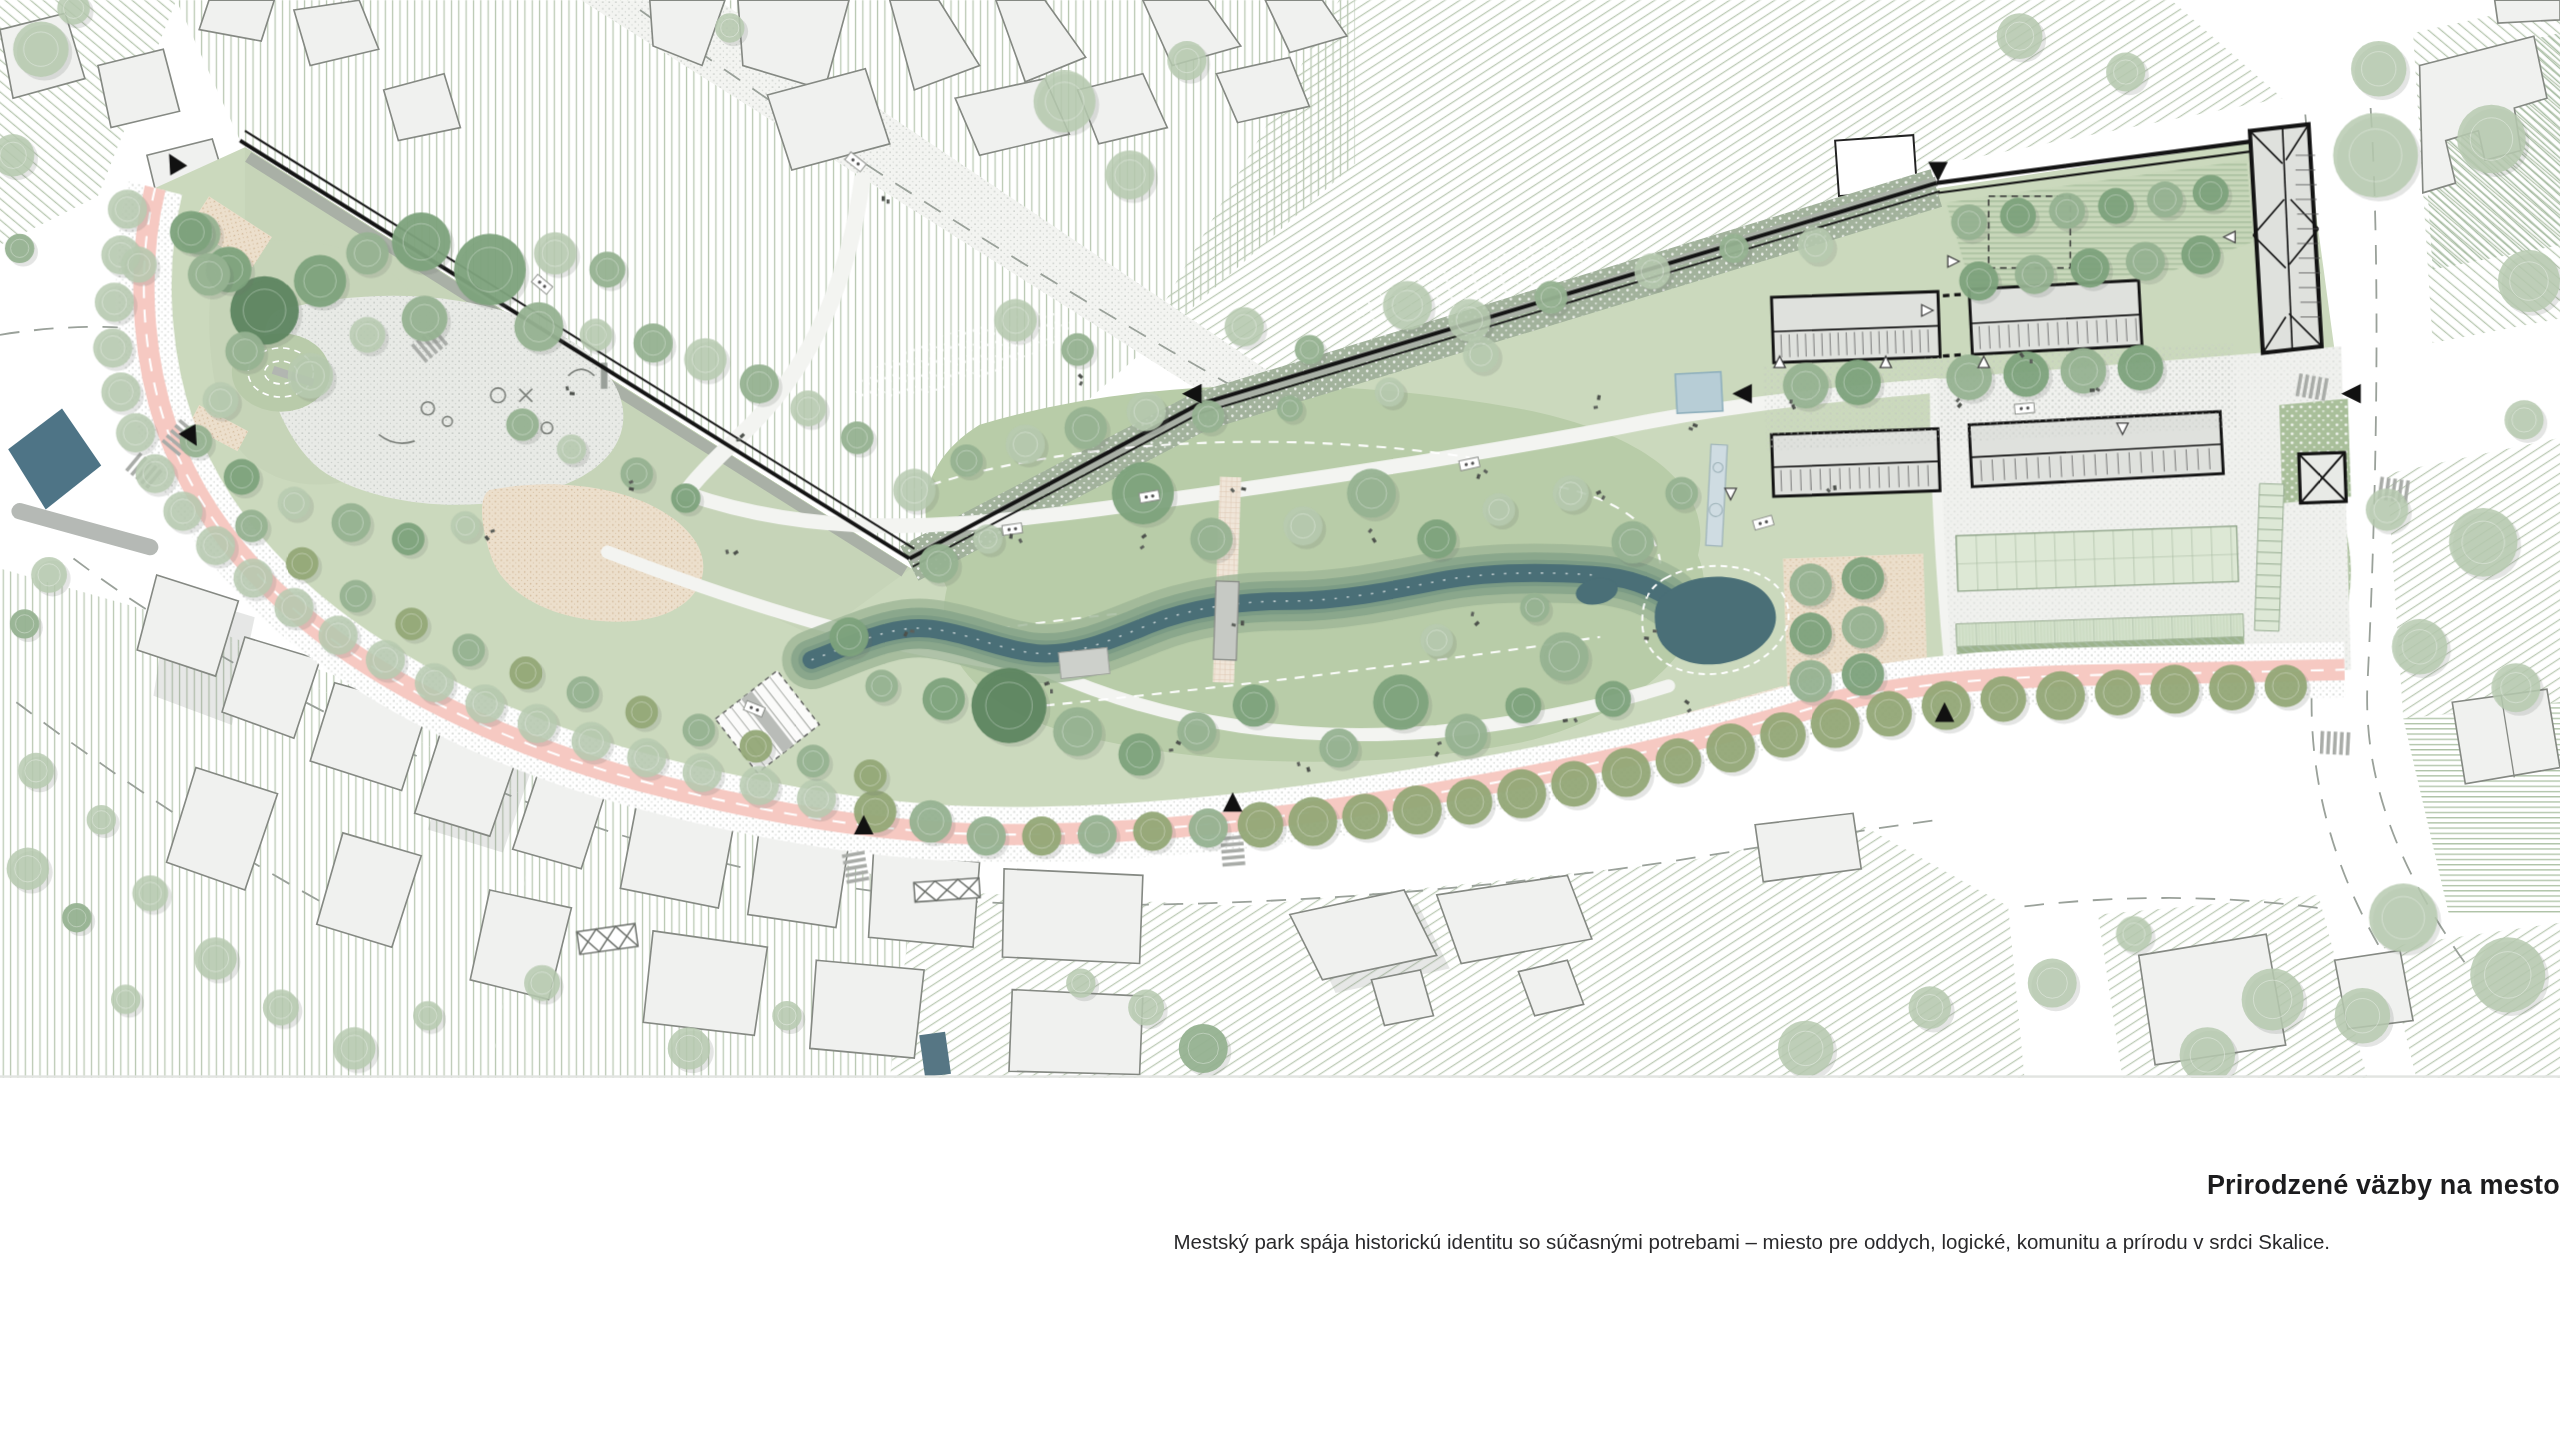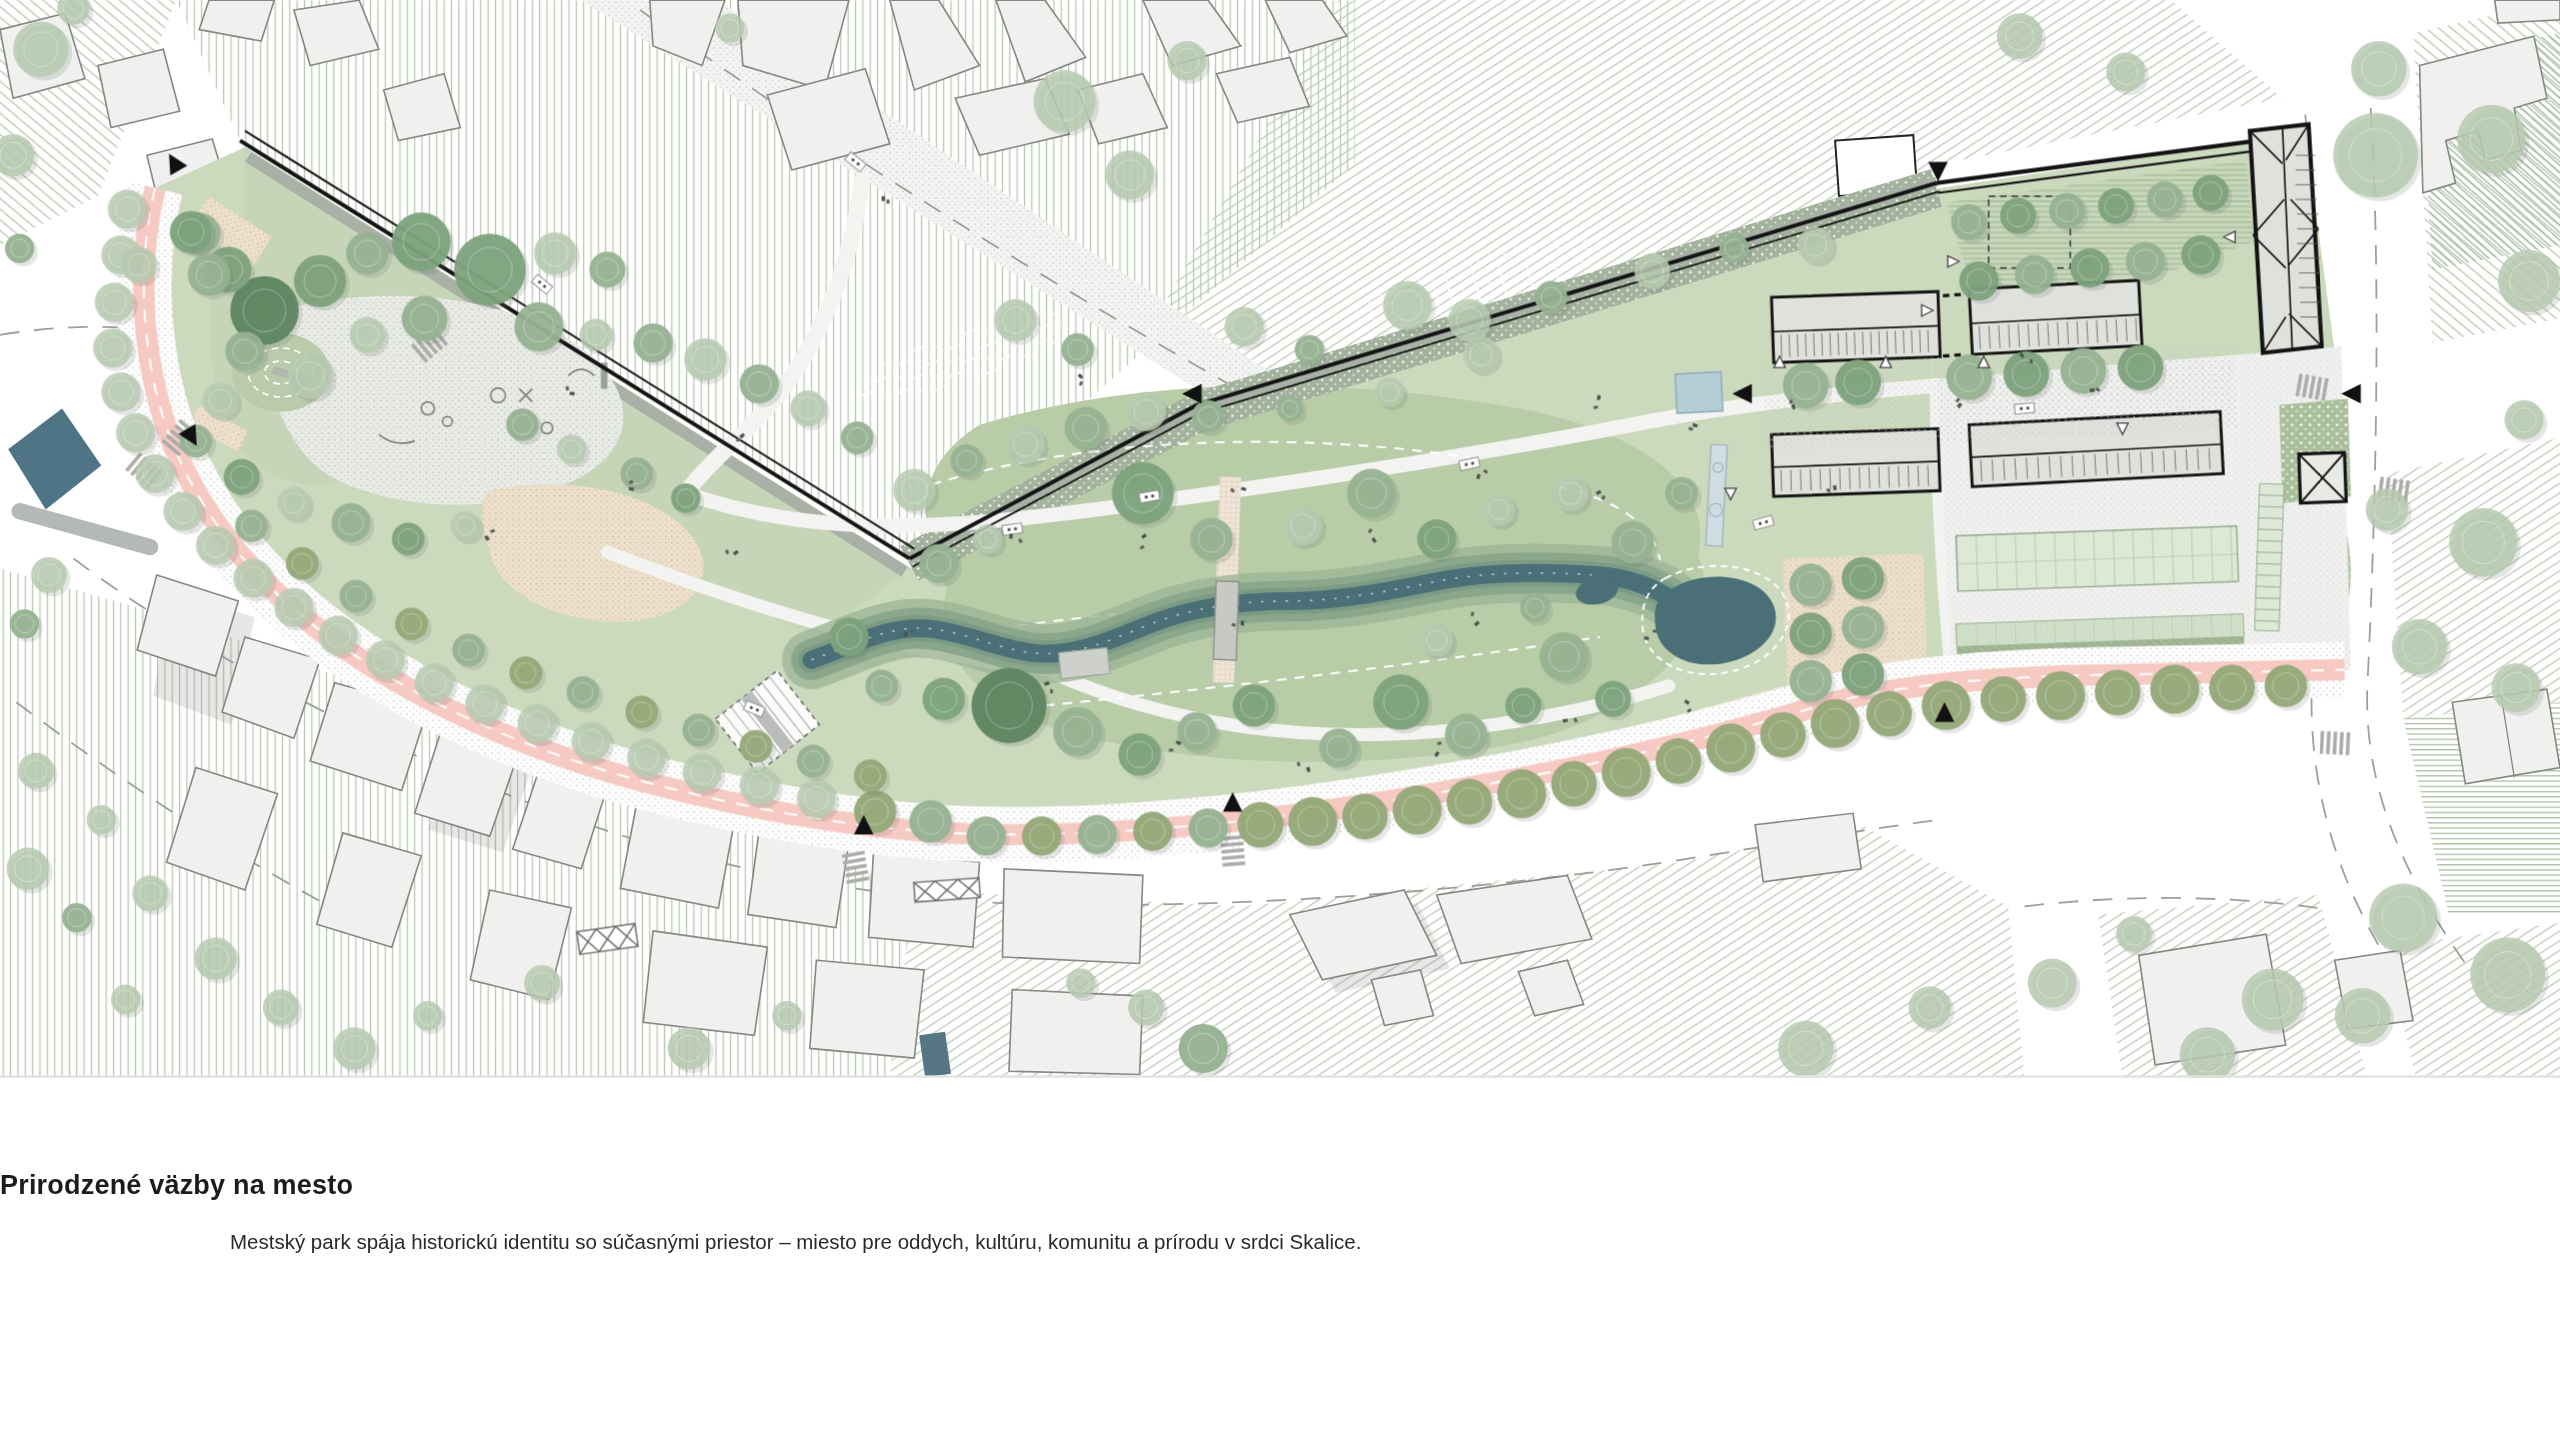--- a/index.html
+++ b/index.html
@@ -1,20 +1,20 @@
 <!DOCTYPE html>
 <html style="--page-bg: #ffffff; --text-color: #1c1c1e; --lawn: #cbd9bd; --lawn-light: #c6d4b8; --meadow: #b8cca8; --band-green: #a3b29c; --band-gray: #a9b0a6; --hatch-line: #b9c8b2; --water: #4a6f77; --pool-blue: #b7cdd6; --promenade-pink: #f6c9c2; --paving: #f0f1ee; --stipple-dot: #bfc4bf; --sand: #ebdfcd; --brick: #dcc2ac; --wall-black: #141414; --building-fill: #f0f1ef; --building-outline: #858983; --teal-building: #4e7486; --tree-dark: #5d8560; --tree-medium: #7da27c; --tree-sage: #96b291; --tree-pale: #b7cab0; --tree-olive: #93a877;"><head>
 <meta charset="utf-8">
 <style>
   html,body{margin:0;padding:0;background:#fff;}
   .page{position:relative;width:2560px;height:1440px;background:var(--page-bg,#fff);overflow:hidden;
         font-family:"Liberation Sans", sans-serif;}
   .plan-wrap{position:absolute;top:0;left:0;width:2560px;height:1078px;}
   svg{display:block;}
-  .caption{position:absolute;top:1078px;left:0;width:2560px;text-align:left;color:var(--text-color,#1f1f21);}
+  .caption{position:absolute;top:1078px;left:0;width:2560px;text-align:right;color:var(--text-color,#1f1f21);}
   .caption h1{margin:92px 0 0 0;font-size:27px;font-weight:700;letter-spacing:.2px;color:var(--text-color,#1f1f21);}
   .caption p{margin:24px auto 0 auto;font-size:20.5px;line-height:33px;font-weight:400;color:#29292b;max-width:2100px;}
   .caption p span{display:block;}
   
   .lawn{fill:var(--lawn);}
   .meadow{fill:var(--meadow);}
   .bldg{fill:var(--building-fill);stroke:var(--building-outline);stroke-width:1;}
   .bshadow{fill:#8d928b;opacity:.22;}
   .whitepath{stroke:#f3f4f1;fill:none;stroke-linecap:round;}
   .dashroad{stroke:#9aa19a;stroke-width:1.1;fill:none;stroke-dasharray:12 9;}
@@ -1168,16 +1168,16 @@
           <path d="M0,-4 L3.5,3 L-3.5,3 Z" fill="#fff" stroke="#444" stroke-width="0.8" transform="translate(1060,302) rotate(180)"></path>
         </g>
 
   <rect x="0" y="658.5" width="1568" height="1.5" fill="#e2e4e1"></rect>
  </svg>
  </div>
 
  <div class="caption">
    <h1>Prirodzené väzby na mesto</h1>
    <p>
-     <span>Mestský park spája historickú identitu so súčasnými priestor – miesto pre oddych, kultúru, komunitu a prírodu v srdci Skalice.</span>
+     <span>Mestský park spája historickú identitu so súčasnými potrebami – miesto pre oddych, logické, komunitu a prírodu v srdci Skalice.</span>
    </p>
  </div>
 </div>
 
 </body></html>

